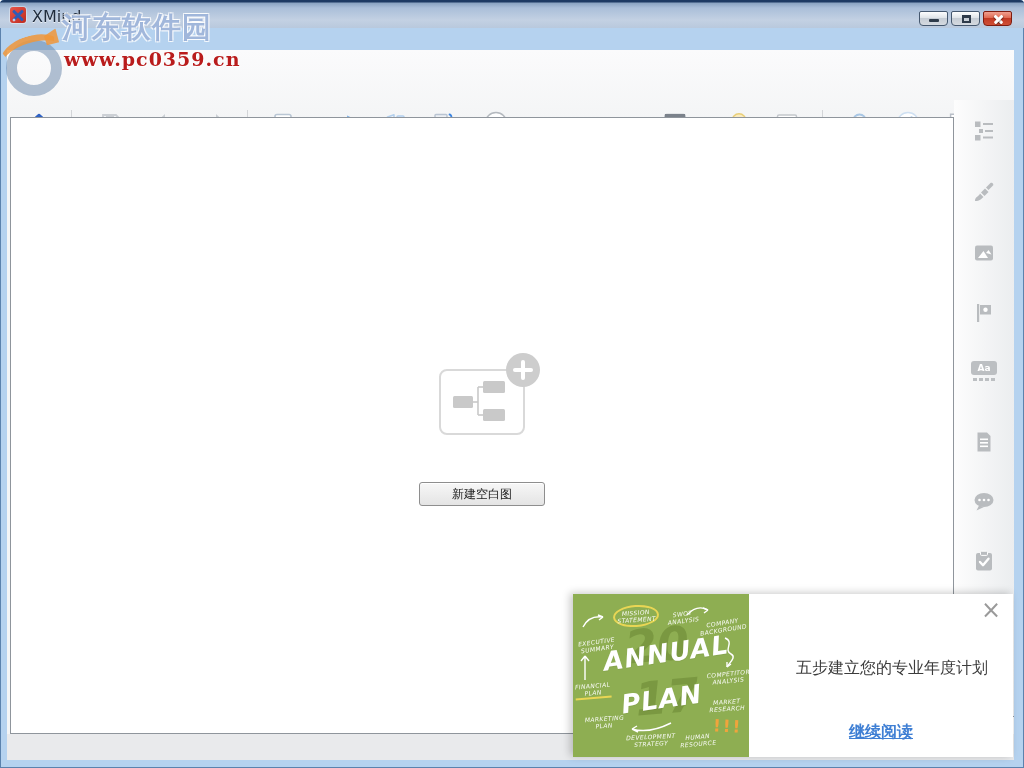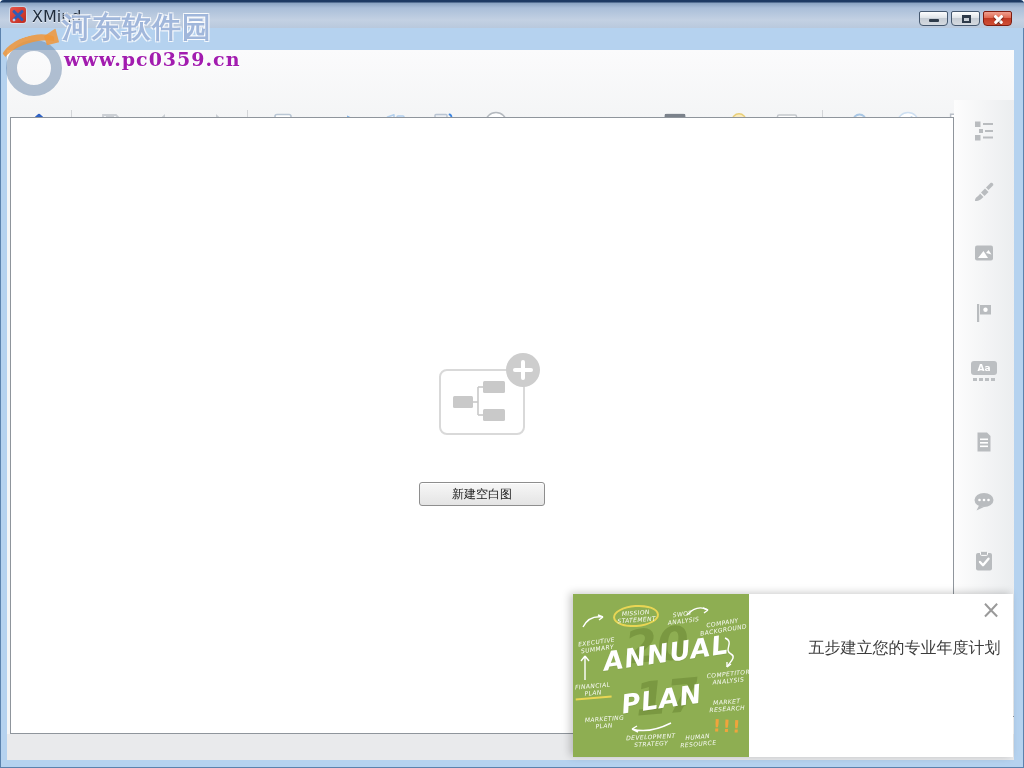--- a/index.html
+++ b/index.html
@@ -69,21 +69,21 @@
   .ph-plus .pv{ position:absolute; left:15px; top:7px; width:4px; height:20px; background:#fff; border-radius:2px; }
   .ph-plus .ph{ position:absolute; left:7px; top:15px; width:20px; height:4px; background:#fff; border-radius:2px; }
   .new-blank-btn{ position:absolute; left:408px; top:364px; width:126px; height:24px;
     border:1px solid #8e8e8e; border-radius:3px; background:linear-gradient(180deg,#f7f7f7,#e4e4e4);
     font-size:12px; color:#222; font-family:inherit; box-shadow:inset 0 1px 0 #fff;text-align:center; }
 
   
   .popup{ position:absolute; left:573px; top:594px; width:440px; height:163px; background:#fff;
     box-shadow:-3px -1px 8px rgba(0,0,0,.22); z-index:50; }
   .popup-close{ position:absolute; right:12px; top:4px; font-size:24px; color:#9a9a9a; line-height:24px; cursor:pointer; }
-  .popup-msg{ position:absolute; left:176px; right:0; top:44px; text-align:center; font-size:16px; color:#3c3c3c;margin-left:47px; }
+  .popup-msg{ position:absolute; left:176px; right:0; top:64px; text-align:left; font-size:16px; color:#3c3c3c;margin-left:47px; }
   .popup-link{ position:absolute; left:176px; right:0; top:128px; text-align:center; font-size:16px;
     color:#3f7fd4; text-decoration:underline; font-weight:bold; }
 
   .poster{ position:absolute; left:0; top:0; width:176px; height:163px; background:#8eae52; overflow:hidden;
     color:#fff; }
   .pw{ position:absolute; font-size:6px; line-height:7px; font-style:italic; text-align:center;
     color:rgba(255,255,255,.95); letter-spacing:.4px; }
   .pw0{ left:40px; top:11px; width:46px; transform:rotate(-4deg);
     border:2px solid rgba(238,216,84,.95); border-radius:50%; padding:2px 2px; }
   .pw1{ left:92px; top:16px; width:36px; transform:rotate(-7deg); }
@@ -115,21 +115,21 @@
   .wm-swoosh{ position:absolute; left:0px; top:36px; width:62px; height:34px; border-radius:50%;
     border-top:7px solid rgba(240,150,58,.85); border-left:3px solid transparent; border-right:3px solid transparent;
     transform:rotate(-18deg); }
   .wm-flame{ position:absolute; left:44px; top:28px; width:16px; height:18px; background:rgba(240,150,58,.85);
     clip-path:polygon(60% 0,100% 70%,30% 100%,0 55%); transform:rotate(12deg); }
   .wm-name{ position:absolute; left:62px; top:8px; font-size:29px; font-weight:bold; letter-spacing:1px;
     color:rgba(84,124,190,.55);
     text-shadow:1px 1px 0 rgba(255,255,255,.75), -1px -1px 0 rgba(255,255,255,.75),
                 1px -1px 0 rgba(255,255,255,.75), -1px 1px 0 rgba(255,255,255,.75); }
   .wm-url{ position:absolute; left:64px; top:48px; font-size:19px; font-weight:bold; letter-spacing:1px;
-    font-family:"DejaVu Serif","Liberation Serif",serif; color:#a21caf;
+    font-family:"DejaVu Serif","Liberation Serif",serif; color:#b91c1c;
     text-shadow:1px 1px 0 rgba(255,255,255,.85); }
 </style>
 </head>
 <body>
 
 <div id="win">
 
   <div class="titlebar">
     <div class="app-icon">
       <span class="bar b1"></span>
@@ -394,20 +394,21 @@
       </svg>
       <svg class="parrow" style="left:6px;top:58px" width="12" height="30">
         <path d="M6 28 L6 4 M6 4 l-4 5 M6 4 l4 5" stroke="#fff" stroke-width="1.4" fill="none"></path>
       </svg>
       <svg class="parrow" style="left:56px;top:126px" width="44" height="16">
         <path d="M42 3 Q20 14 3 9 M3 9 l5 -3 M3 9 l6 3" stroke="#fff" stroke-width="1.4" fill="none"></path>
       </svg>
     </div>
     <span class="popup-close">×</span>
     <div class="popup-msg">五步建立您的专业年度计划</div>
+    <a class="popup-link">继续阅读</a>
   </div>
 
   <div class="watermark">
     <div class="wm-disc"></div>
     <div class="wm-swoosh"></div>
     <div class="wm-flame"></div>
     <div class="wm-name">河东软件园</div>
     <div class="wm-url">www.pc0359.cn</div>
   </div>
 

